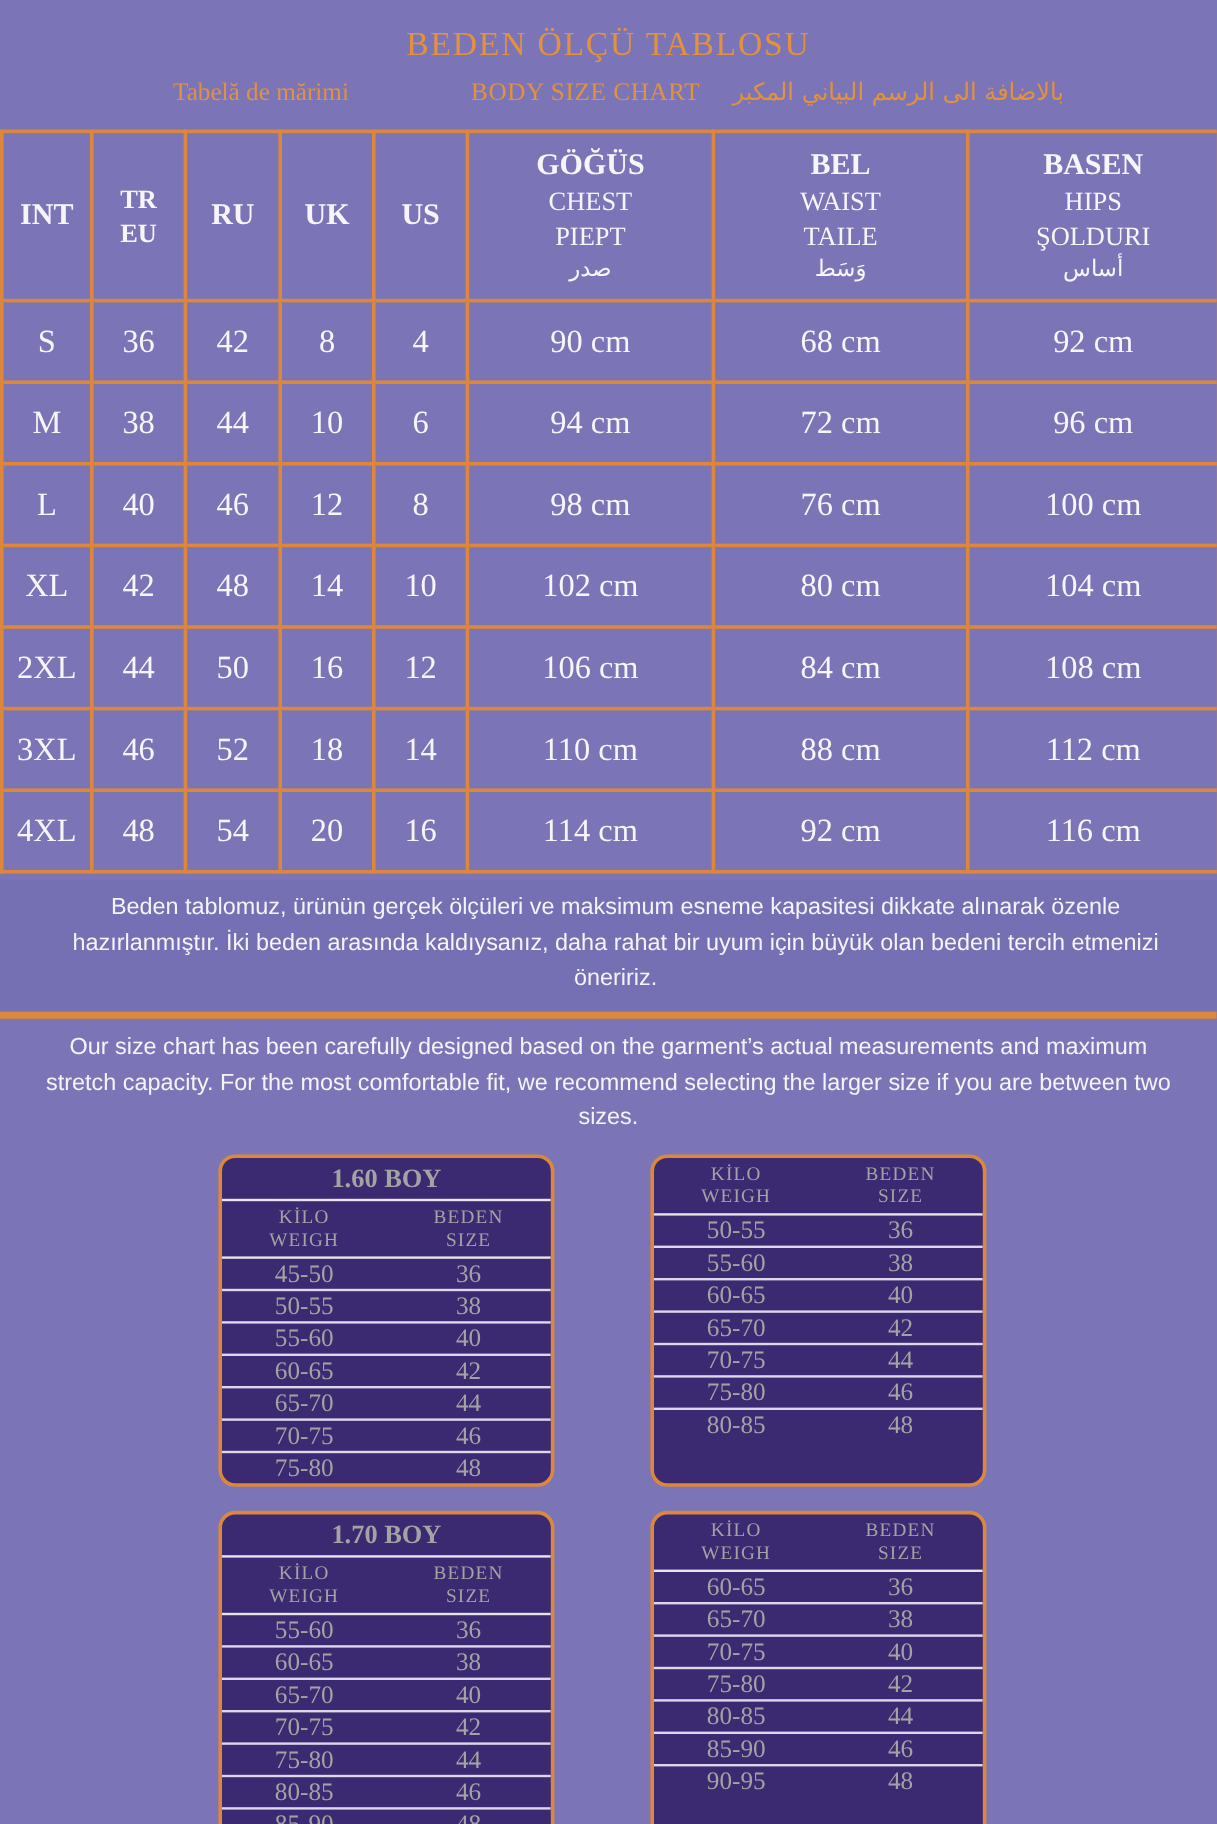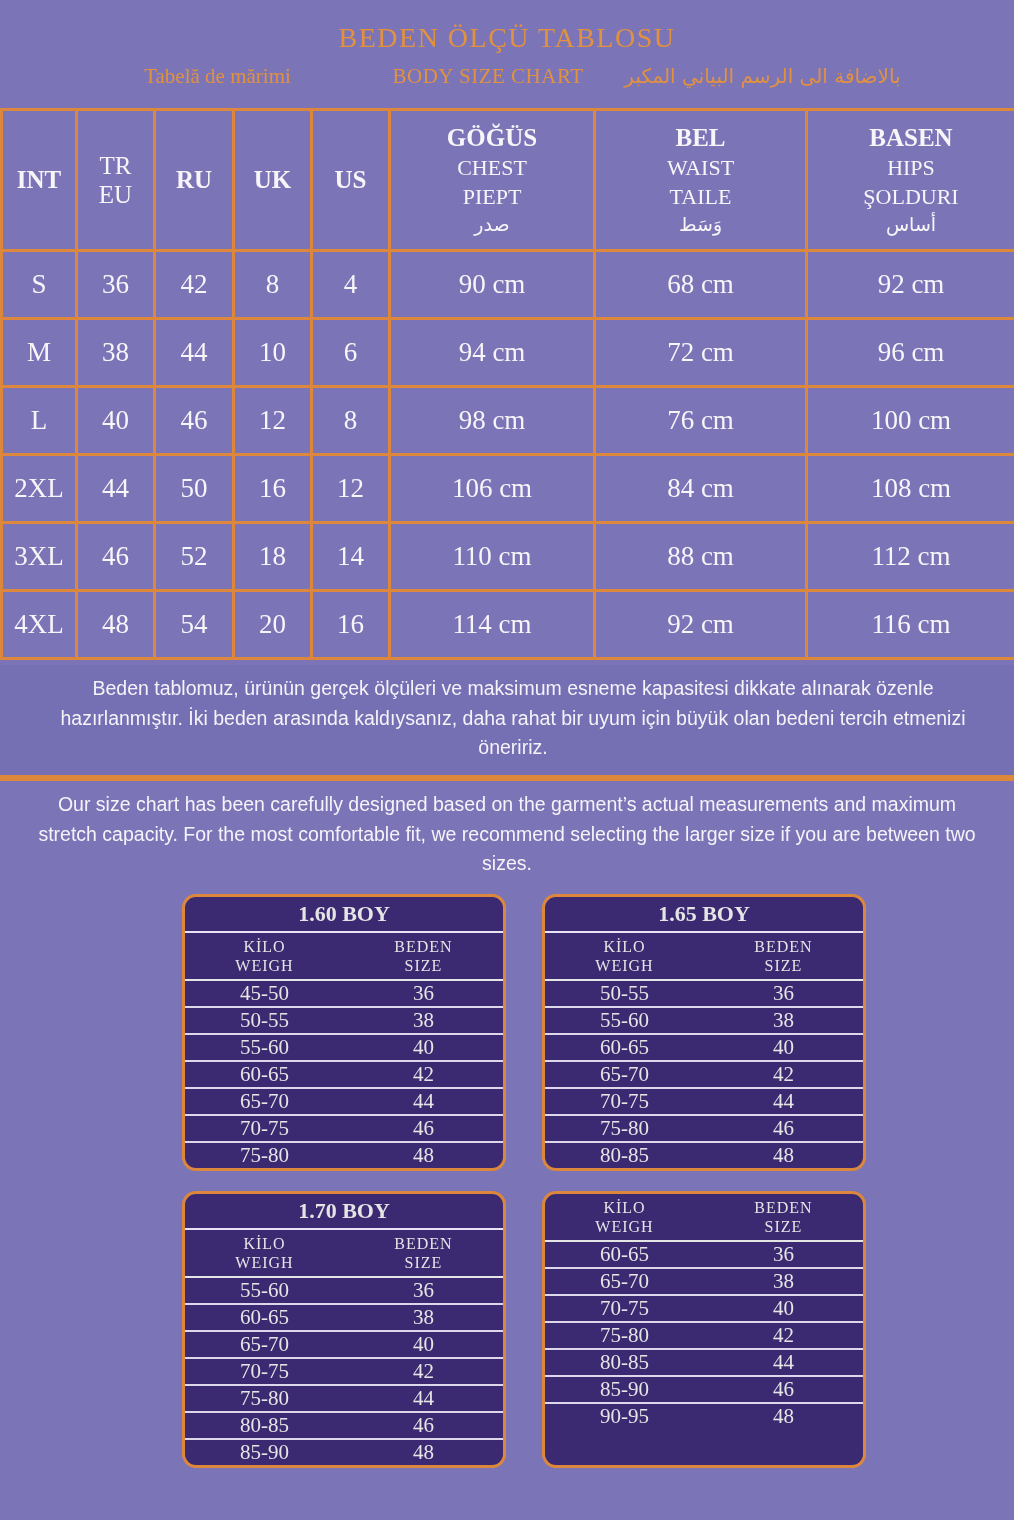--- a/index.html
+++ b/index.html
@@ -21,39 +21,39 @@
   }
   .subtitle-row{
     position:relative;
     height:40px;
     margin-top:6px;
     color:#e2913f;
   }
   .subtitle-row .sub{position:absolute;top:4px;text-align:center;}
   .sub-ro{left:100px;width:235px;font-size:21px;}
   .sub-en{left:368px;width:240px;font-size:21px;letter-spacing:0.5px;}
-  .sub-ar{left:615px;width:295px;font-size:20px;font-family:"DejaVu Sans", sans-serif;}
+  .sub-ar{left:601px;width:295px;font-size:20px;font-family:"DejaVu Sans", sans-serif;}
   
   table.main{
     width:1014px;
     margin-top:8px;
     border-collapse:collapse;
     table-layout:fixed;
   }
   table.main td{
     border:3px solid #dc873c;
     text-align:center;
     vertical-align:middle;
     padding:0;
   }
   tr.hrow{height:141px;}
   tr.drow{height:68px;}
   tr.drow td{font-size:27px;}
   .hm{font-weight:bold;font-size:25px;line-height:30px;}
-  .hm2{font-weight:normal;font-size:25px;line-height:29px;}
+  .hm2{font-weight:bold;font-size:22px;line-height:29px;}
   .hs{font-size:22px;line-height:29px;}
   .ha{font-size:19px;line-height:27px;font-family:"DejaVu Sans", sans-serif;}
   
   .note-panel{
     margin-top:5px;
     background:#756fb4;
     border-bottom:6px solid #dc873c;
     padding:9px 0 12px 12px;
   }
   .note{
@@ -68,27 +68,27 @@
   
   .htgrid{
     width:680px;
     margin:15px 0 0 182px;
     display:grid;
     grid-template-columns:280px 280px;
     column-gap:80px;
     row-gap:20px;
   }
   .stable{
-    width:324px;
+    width:280px;
     box-sizing:border-box;
     background:#3b2a71;
     border:3px solid #dc873c;
     border-radius:14px;
     overflow:hidden;
-    color:#e5e5e5;
+    color:#a3a3a3;
   }
   .stitle{
     height:34px;line-height:34px;
     text-align:center;
     font-size:22px;font-weight:bold;
     border-bottom:2px solid #e9e4f3;
   }
   .shead{
     display:flex;height:46px;
     border-bottom:2px solid #e5e5e5;
@@ -186,20 +186,30 @@
     <td>L</td>
     <td>40</td>
     <td>46</td>
     <td>12</td>
     <td>8</td>
     <td>98 cm</td>
     <td>76 cm</td>
     <td>100 cm</td>
   </tr>
   <tr class="drow">
+    <td>XL</td>
+    <td>42</td>
+    <td>48</td>
+    <td>14</td>
+    <td>10</td>
+    <td>102 cm</td>
+    <td>80 cm</td>
+    <td>104 cm</td>
+  </tr>
+  <tr class="drow">
     <td>2XL</td>
     <td>44</td>
     <td>50</td>
     <td>16</td>
     <td>12</td>
     <td>106 cm</td>
     <td>84 cm</td>
     <td>108 cm</td>
   </tr>
   <tr class="drow">
@@ -269,21 +279,20 @@
         <span>70-75</span>
         <span>46</span>
       </div>
     <div class="srow">
         <span>75-80</span>
         <span>48</span>
       </div>
   </div>
 
   <div class="stable">
-    <div class="stitle">1.65 BOY</div>
     <div class="shead">
       <div class="shcol">
         <span>KİLO</span>
         <span>WEIGH</span>
       </div>
       <div class="shcol">
         <span>BEDEN</span>
         <span>SIZE</span>
       </div>
     </div>

